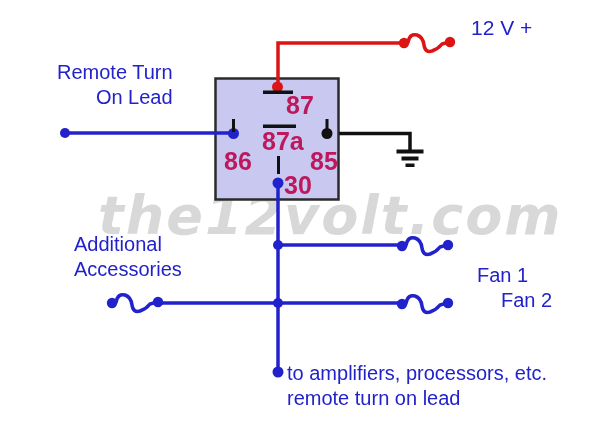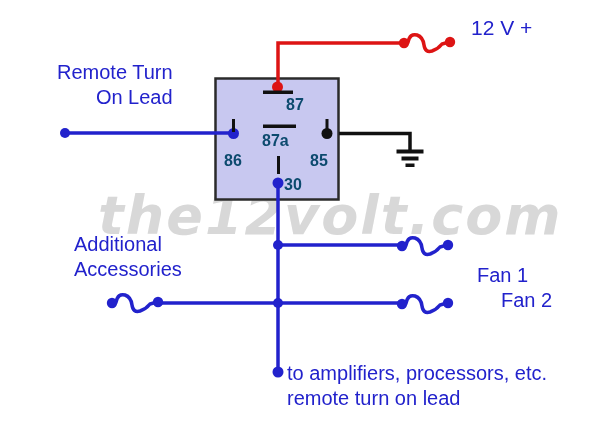--- a/index.html
+++ b/index.html
@@ -14,22 +14,22 @@
     font-size:54px;font-weight:bold;font-style:italic;
     letter-spacing:2px;color:var(--watermark-gray,#d8d8d8);
     white-space:nowrap;user-select:none;margin-left:40px;
   }
   svg.wires{position:absolute;left:0;top:0;z-index:1;}
   .lbl{
     position:absolute;z-index:2;color:var(--label-blue,#2222cc);
     font-size:20px;line-height:25px;white-space:nowrap;
   }
   .pin{
-    position:absolute;z-index:2;color:#0c4a6e;
-    font-size:16px;font-weight:bold;line-height:20px;white-space:nowrap;
+    position:absolute;z-index:2;color:#be185d;
+    font-size:25px;font-weight:bold;line-height:20px;white-space:nowrap;
   }
 </style>
 </head>
 <body>
 
 <div class="stage">
 
   <div class="watermark">the12volt.com</div>
 
   <svg class="wires" width="600" height="429" viewBox="0 0 600 429">

